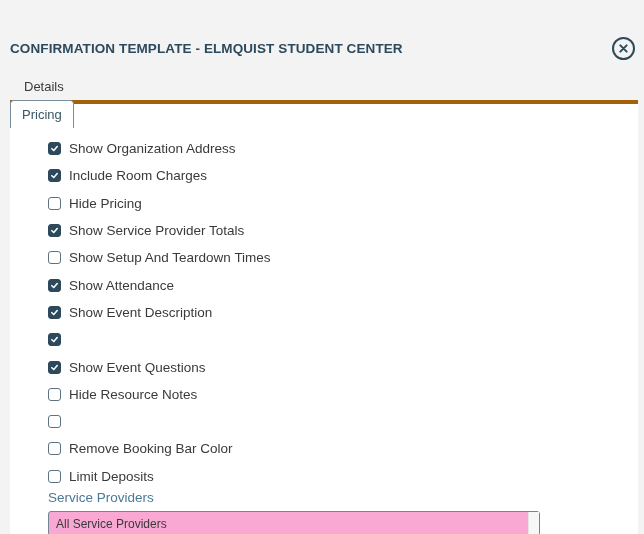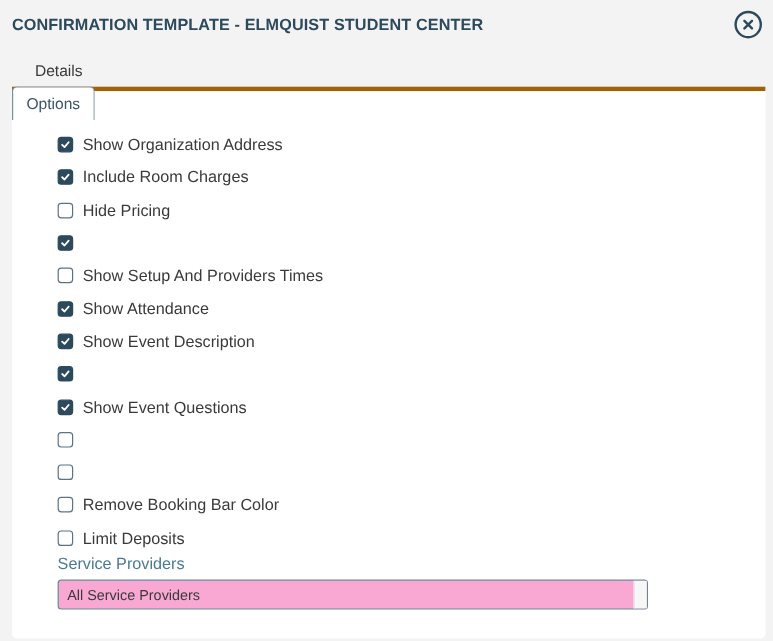--- a/index.html
+++ b/index.html
@@ -2,21 +2,21 @@
 <html><head>
   <meta charset="utf-8">
   <style>
     * { box-sizing: border-box; margin: 0; padding: 0; }
     html, body {
       width: 644px; height: 534px; overflow: hidden;
       background: #f3f3f3;
       font-family: "Liberation Sans", "DejaVu Sans", sans-serif;
       color: #3a3a3a;
     }
-    .modal { position: relative; width: 644px; height: 462px; background: #f3f3f3; }
+    .modal { position: relative; width: 644px; height: 462px; background: #f3f3f3; margin-top: 28px; }
     .header {
       position: absolute; left: 10px; top: 12px; right: 0;
       height: 20px;
     }
     .title {
       font-size: 13.5px; font-weight: bold; color: #2c4a5c;
       letter-spacing: 0.1px; line-height: 18px;
     }
     .close-btn {
       position: absolute; right: 9px; top: -3px;
@@ -79,21 +79,21 @@
     <div class="title">CONFIRMATION TEMPLATE - ELMQUIST STUDENT CENTER</div>
     <div class="close-btn">
       <svg viewBox="0 0 10 10">
         <path d="M1.5 1.5 L8.5 8.5 M8.5 1.5 L1.5 8.5" stroke="#2c4a5c" stroke-width="2.2" stroke-linecap="round"></path>
       </svg>
     </div>
   </div>
 
   <div class="tabs">
     <div class="tab">Details</div>
-    <div class="tab active">Options</div>
+    <div class="tab active">Pricing</div>
     <div class="tab">History</div>
   </div>
 
   <div class="panel">
     <div class="options" id="options-list">
         <div class="option">
           <span class="cb checked" role="checkbox" aria-checked="true">
             <svg viewBox="0 0 10 10">
               <path d="M2 5.2 L4.2 7.3 L8 2.8" fill="none" stroke="#ffffff" stroke-width="1.7" stroke-linecap="round" stroke-linejoin="round"></path>
             </svg>
@@ -111,24 +111,25 @@
         <div class="option">
           <span class="cb unchecked" role="checkbox" aria-checked="false"></span>
           <span class="option-label">Hide Pricing</span>
         </div>
         <div class="option">
           <span class="cb checked" role="checkbox" aria-checked="true">
             <svg viewBox="0 0 10 10">
               <path d="M2 5.2 L4.2 7.3 L8 2.8" fill="none" stroke="#ffffff" stroke-width="1.7" stroke-linecap="round" stroke-linejoin="round"></path>
             </svg>
           </span>
+          <span class="option-label">Show Service Provider Totals</span>
         </div>
         <div class="option">
           <span class="cb unchecked" role="checkbox" aria-checked="false"></span>
-          <span class="option-label">Show Setup And Providers Times</span>
+          <span class="option-label">Show Setup And Teardown Times</span>
         </div>
         <div class="option">
           <span class="cb checked" role="checkbox" aria-checked="true">
             <svg viewBox="0 0 10 10">
               <path d="M2 5.2 L4.2 7.3 L8 2.8" fill="none" stroke="#ffffff" stroke-width="1.7" stroke-linecap="round" stroke-linejoin="round"></path>
             </svg>
           </span>
           <span class="option-label">Show Attendance</span>
         </div>
         <div class="option">
@@ -149,20 +150,21 @@
         <div class="option">
           <span class="cb checked" role="checkbox" aria-checked="true">
             <svg viewBox="0 0 10 10">
               <path d="M2 5.2 L4.2 7.3 L8 2.8" fill="none" stroke="#ffffff" stroke-width="1.7" stroke-linecap="round" stroke-linejoin="round"></path>
             </svg>
           </span>
           <span class="option-label">Show Event Questions</span>
         </div>
         <div class="option">
           <span class="cb unchecked" role="checkbox" aria-checked="false"></span>
+          <span class="option-label">Hide Resource Notes</span>
         </div>
         <div class="option">
           <span class="cb unchecked" role="checkbox" aria-checked="false"></span>
         </div>
         <div class="option">
           <span class="cb unchecked" role="checkbox" aria-checked="false"></span>
           <span class="option-label">Remove Booking Bar Color</span>
         </div>
         <div class="option">
           <span class="cb unchecked" role="checkbox" aria-checked="false"></span>

